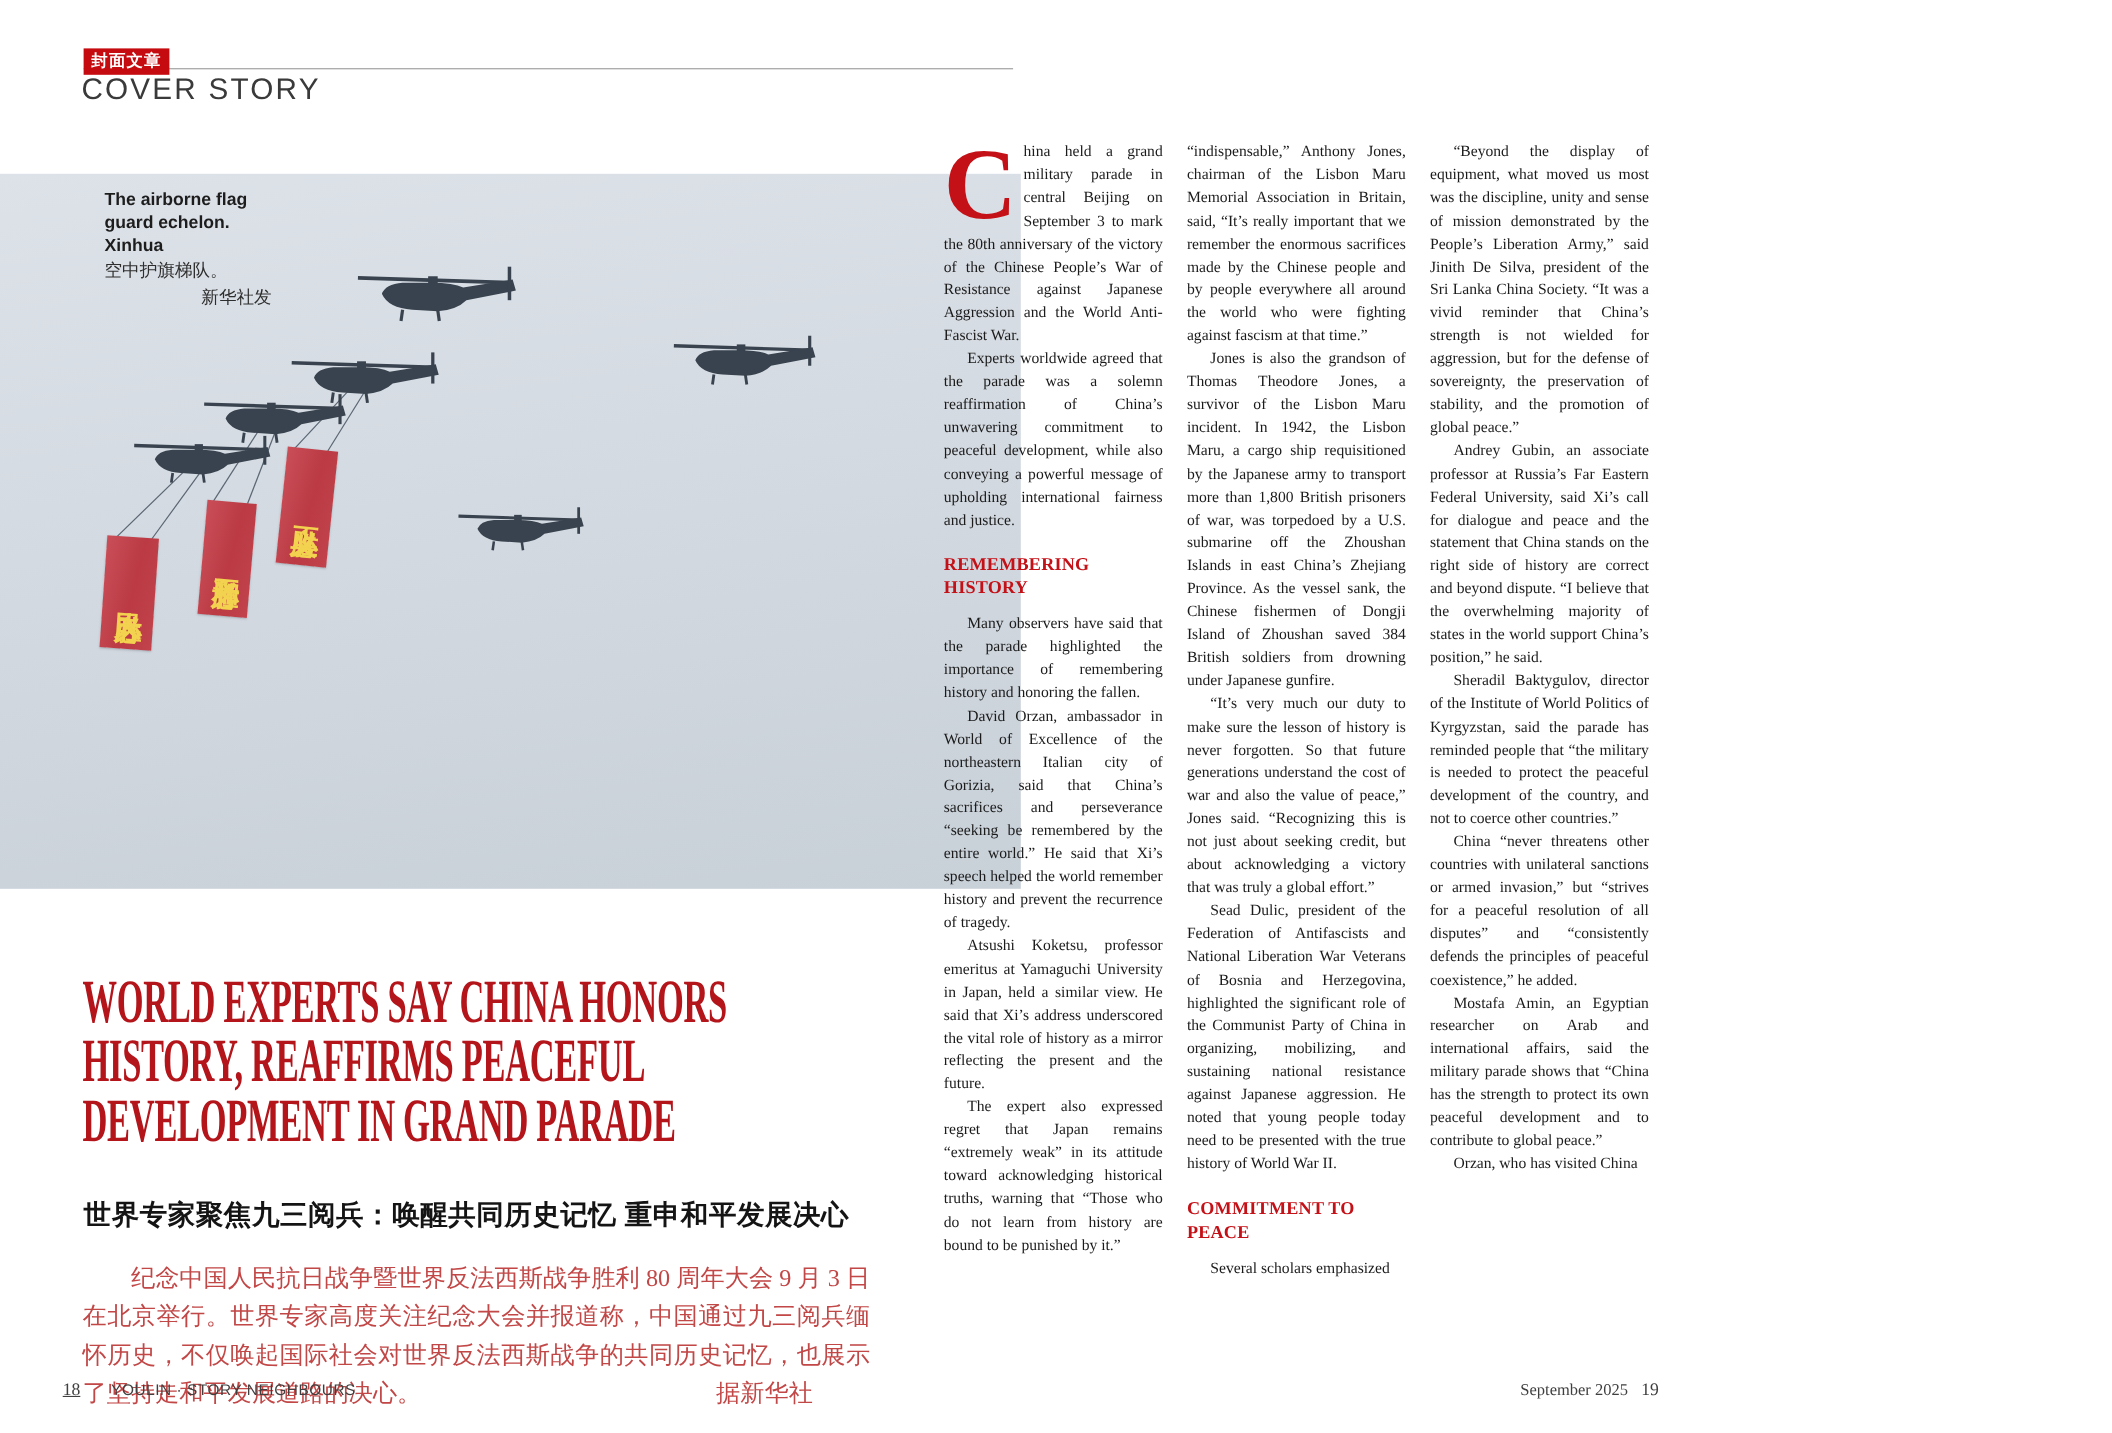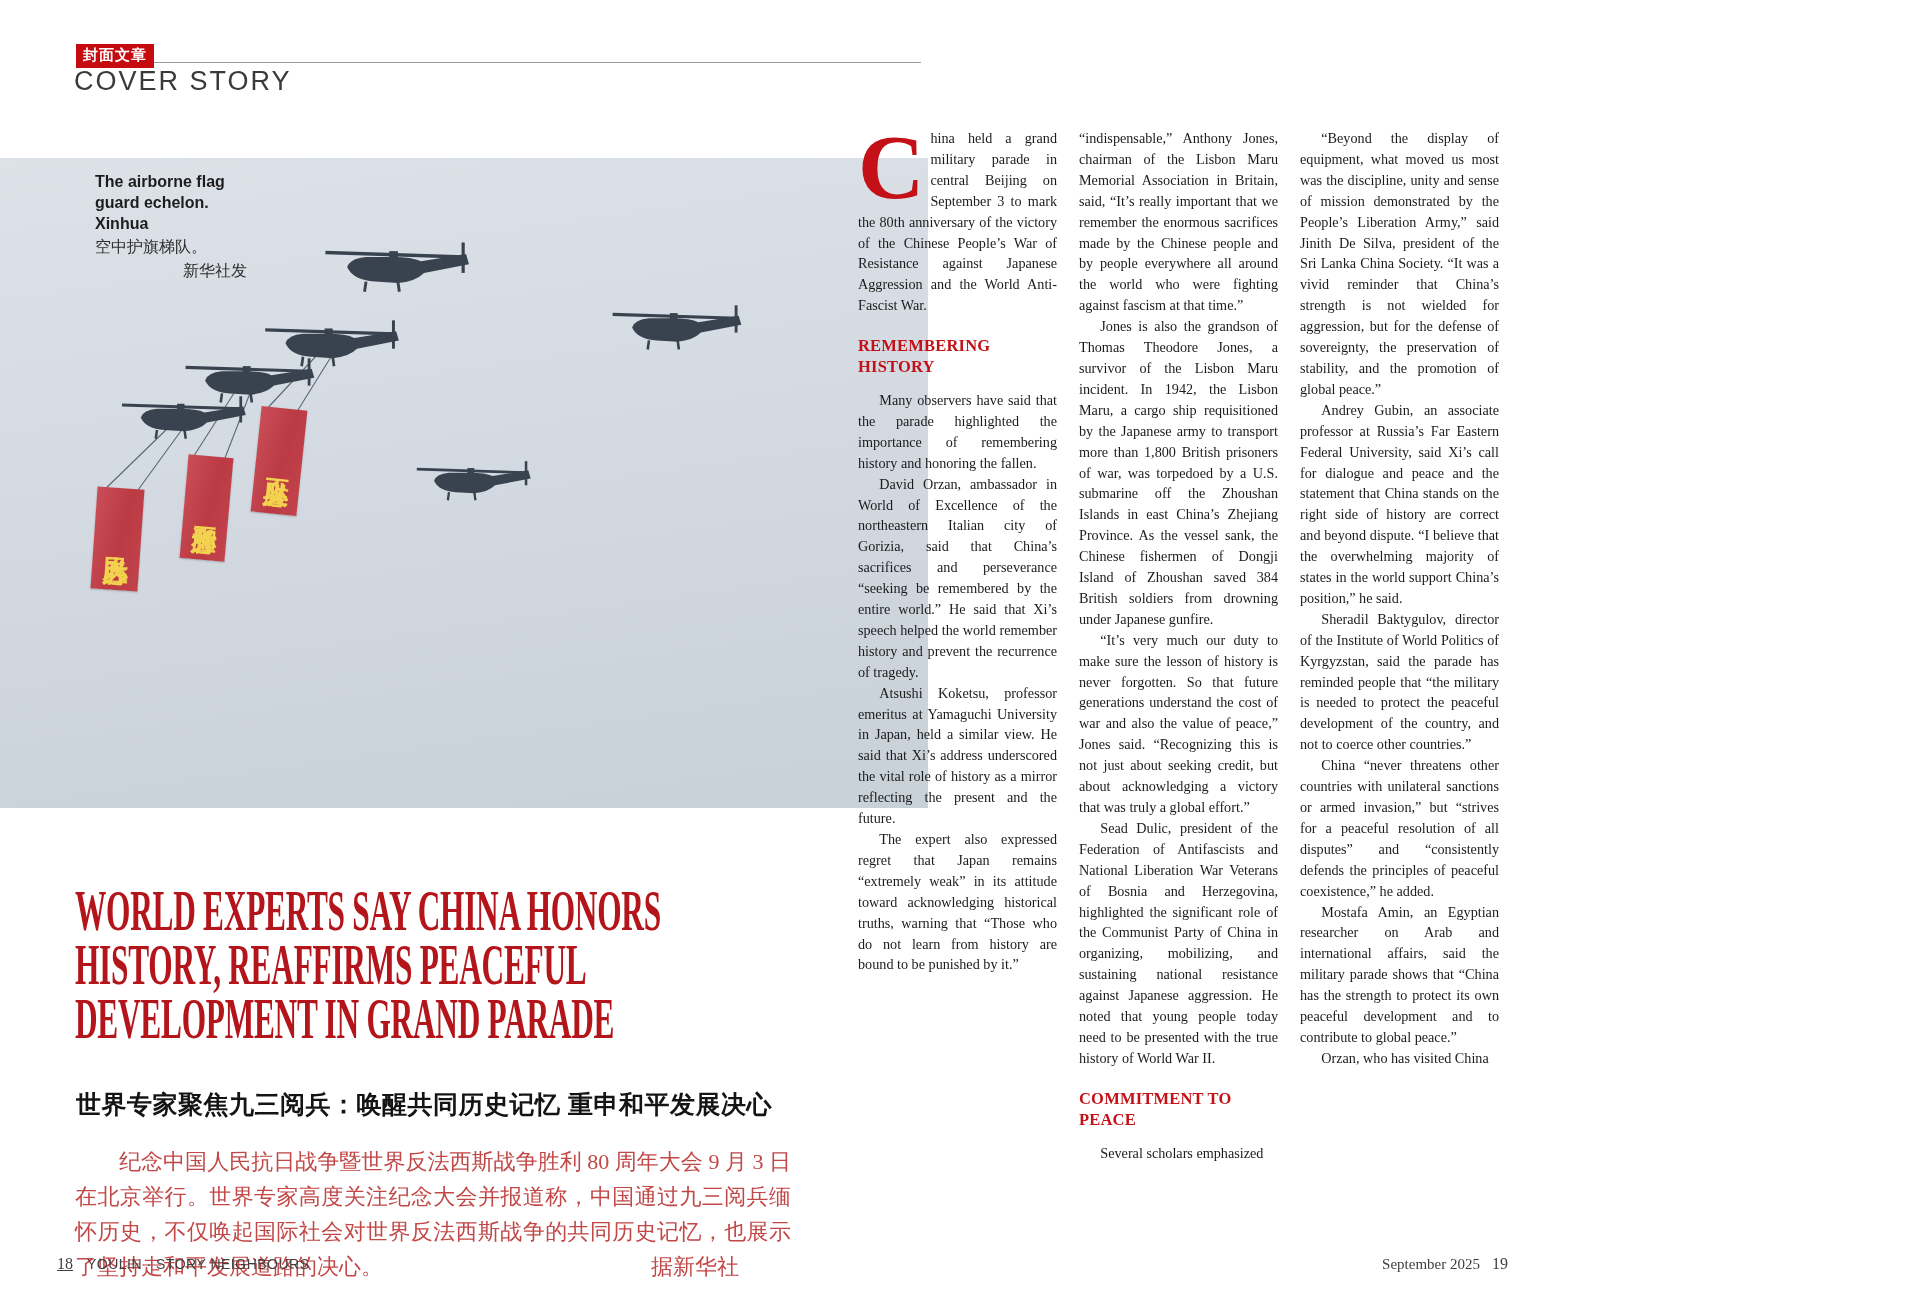--- a/index.html
+++ b/index.html
@@ -39,21 +39,21 @@
     font-weight:bold; font-size:25px; color:#141414; letter-spacing:0.5px; }
 
   .lede { position:absolute; left:75px; top:1144px; width:716px; color:#c24747;
     font-size:22px; line-height:35px; text-align:justify; }
   .lede p { text-indent:2em; }
   .lede .credit { float:right; margin-right:52px; }
 
   
   .footer { position:absolute; top:1255px; font-size:15px; color:#3f3f3f; }
   .footer-left { left:57px; }
-  .footer-left .pno { font-size:16px; margin-right:14px;text-decoration:underline; }
+  .footer-left .pno { font-size:16px; margin-right:28px;text-decoration:underline; }
   .footer-left .mag { font-family:"Liberation Sans", sans-serif; font-size:14px; letter-spacing:0.5px; }
   .footer-right { left:1300px; width:208px; text-align:right; }
   .footer-right .pno { font-size:16px; margin-left:12px;text-align:center; }
 
   
   .article { position:absolute; left:858px; top:128px; width:641px; display:flex; gap:22px; }
   .col { width:199px; font-size:14.2px; line-height:20.9px; color:#1b1b1b; text-align:justify; }
   .col p { text-indent:1.5em; }
   .col p.noindent { text-indent:0; }
   .dropcap { float:left; color:#c41117; font-weight:bold; font-size:92px; line-height:74px;
@@ -119,20 +119,21 @@
   </div>
   <div class="subtitle-cn">世界专家聚焦九三阅兵：唤醒共同历史记忆  重申和平发展决心</div>
 
   <div class="lede">
     <p><span>纪念中国人民抗日战争暨世界反法西斯战争胜利 80 周年大会 9 月 3 日在北京举行。世界专家高度关注纪念大会并报道称，中国通过九三阅兵缅怀历史，不仅唤起国际社会对世界反法西斯战争的共同历史记忆，也展示了坚持走和平发展道路的决心。</span><span class="credit">据新华社</span></p>
   </div>
 
   <div class="article">
     <div class="col">
       <p class="noindent"><span class="dropcap">C</span><span>hina held a grand military parade in central Beijing on September 3 to mark the 80th anniversary of the victory of the Chinese People’s War of Resistance against Japanese Aggression and the World Anti-Fascist War.</span></p>
+      <p>Experts worldwide agreed that the parade was a solemn reaffirmation of China’s unwavering commitment to peaceful development, while also conveying a powerful message of upholding international fairness and justice.</p>
       <p class="sec-head">REMEMBERING HISTORY</p>
       <p>Many observers have said that the parade highlighted the importance of remembering history and honoring the fallen.</p>
       <p>David Orzan, ambassador in World of Excellence of the northeastern Italian city of Gorizia, said that China’s sacrifices and perseverance “seeking be remembered by the entire world.” He said that Xi’s speech helped the world remember history and prevent the recurrence of tragedy.</p>
       <p>Atsushi Koketsu, professor emeritus at Yamaguchi University in Japan, held a similar view. He said that Xi’s address underscored the vital role of history as a mirror reflecting the present and the future.</p>
       <p>The expert also expressed regret that Japan remains “extremely weak” in its attitude toward acknowledging historical truths, warning that “Those who do not learn from history are bound to be punished by it.”</p>
     </div>
     <div class="col">
       <p class="noindent">“indispensable,” Anthony Jones, chairman of the Lisbon Maru Memorial Association in Britain, said, “It’s really important that we remember the enormous sacrifices made by the Chinese people and by people everywhere all around the world who were fighting against fascism at that time.”</p>
       <p>Jones is also the grandson of Thomas Theodore Jones, a survivor of the Lisbon Maru incident. In 1942, the Lisbon Maru, a cargo ship requisitioned by the Japanese army to transport more than 1,800 British prisoners of war, was torpedoed by a U.S. submarine off the Zhoushan Islands in east China’s Zhejiang Province. As the vessel sank, the Chinese fishermen of Dongji Island of Zhoushan saved 384 British soldiers from drowning under Japanese gunfire.</p>
       <p>“It’s very much our duty to make sure the lesson of history is never forgotten. So that future generations understand the cost of war and also the value of peace,” Jones said. “Recognizing this is not just about seeking credit, but about acknowledging a victory that was truly a global effort.”</p>

